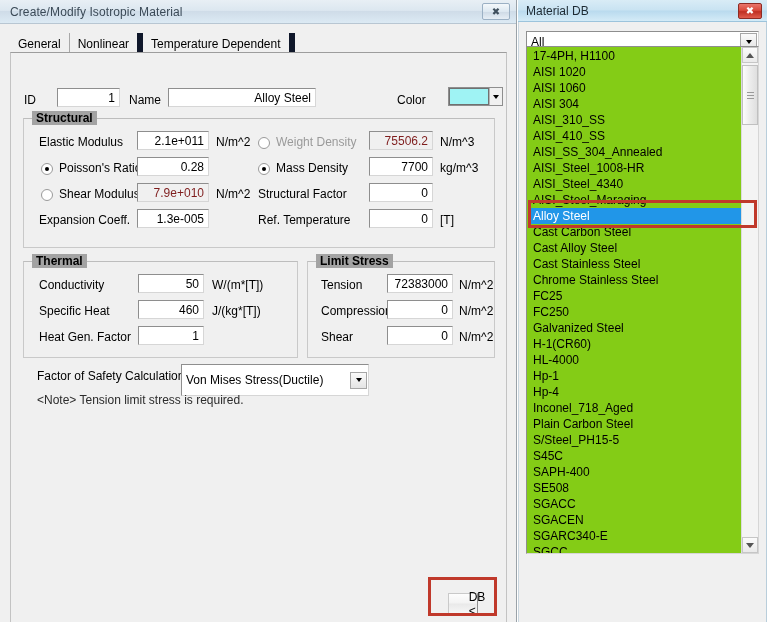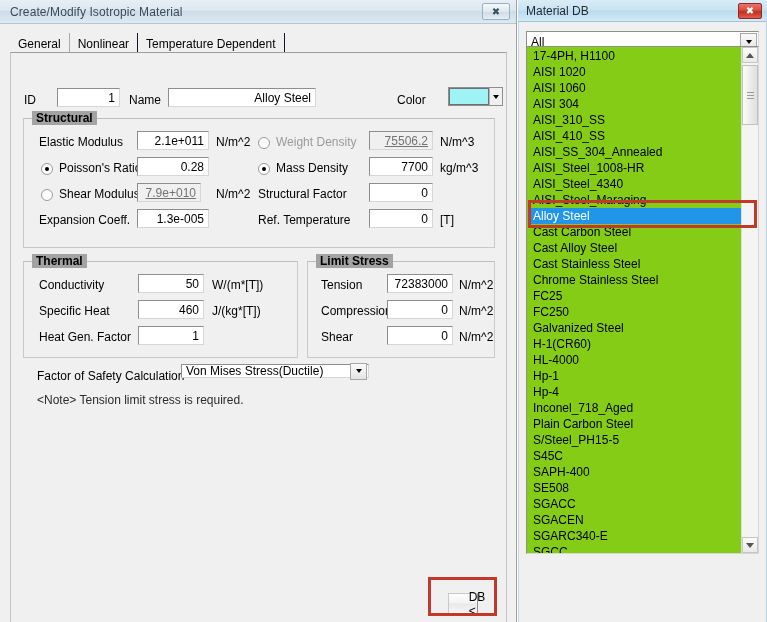--- a/index.html
+++ b/index.html
@@ -52,21 +52,21 @@
     position: absolute; left: 10px; top: 9px;
     display: flex; align-items: flex-end;
     height: 20px;
   }
   .tab {
     height: 20px;
     padding: 2px 8px 0 8px;
     font-size: 12px;
     line-height: 18px;
     background: #f0f0f0;
-    border-right: 1px solid #0f172a;
+    border-right: 6px solid #0f172a;
     color: #000;
   }
   .tab.active {
     border-right: 1px solid #a8a8a8;
   }
   .tab-panel {
     position: absolute;
     left: 10px; top: 28px;
     width: 497px; height: 575px;
     border: 1px solid #c3c3c3;
@@ -88,21 +88,21 @@
     font-family: "Liberation Sans", sans-serif;
     font-size: 12px;
     color: #000;
     text-align: right;
     padding: 1px 4px 0 2px;
     line-height: 16px;
     height: 19px;
     overflow: hidden;
     white-space: nowrap;
   }
-  .tf.disabled { background: #f0f0f0; color: #737373; text-decoration: underline; }
+  .tf.disabled { background: #f0f0f0; color: #7f1d1d; }
 
   
   .grp {
     position: absolute;
     border: 1px solid #c9c9c9;
     border-top-color: #bdbdbd;
   }
   .grp-title {
     position: absolute;
     top: -8px; left: 8px;
@@ -157,21 +157,21 @@
   }
 
   
   .combo {
     position: absolute;
     background: #ffffff;
     border: 1px solid #8e8e8e;
     border-right-color: #d6d6d6;
     border-bottom-color: #d6d6d6;
     display: flex; align-items: center;
-    height: 14px;
+    height: 32px;
     font-size: 12px;
     padding-left: 4px;
   }
   .combo .combo-txt { flex: 1; }
   .combo .combo-btn {
     width: 17px; height: 17px;
     margin-right: 1px;
     background: linear-gradient(to bottom,#fafafa,#e4e4e4);
     border: 1px solid #a6a6a6;
     display: flex; align-items: center; justify-content: center;
@@ -346,21 +346,21 @@
           <div class="lbl" style="left:15px; top:16px;">Elastic Modulus</div>
           <div class="tf" style="left:113px; top:12px; width:72px;">2.1e+011</div>
           <div class="lbl" style="left:192px; top:16px;">N/m^2</div>
 
           <div class="radio on" style="left:17px; top:44px;"></div>
           <div class="lbl" style="left:35px; top:42px;">Poisson's Ratio</div>
           <div class="tf" style="left:113px; top:38px; width:72px;">0.28</div>
 
           <div class="radio" style="left:17px; top:70px;"></div>
           <div class="lbl" style="left:35px; top:68px;">Shear Modulus</div>
-          <div class="tf disabled" style="left:113px; top:64px; width:64px;">7.9e+010</div>
+          <div class="tf disabled" style="left:113px; top:64px; width:72px;">7.9e+010</div>
           <div class="lbl" style="left:192px; top:68px;">N/m^2</div>
 
           <div class="lbl" style="left:15px; top:94px;">Expansion Coeff.</div>
           <div class="tf" style="left:113px; top:90px; width:72px;">1.3e-005</div>
 
           <div class="radio" style="left:234px; top:44px; top:18px;"></div>
           <div class="lbl dim" style="left:252px; top:16px;">Weight Density</div>
           <div class="tf disabled" style="left:345px; top:12px; width:64px;">75506.2</div>
           <div class="lbl" style="left:416px; top:16px;">N/m^3</div>
 

